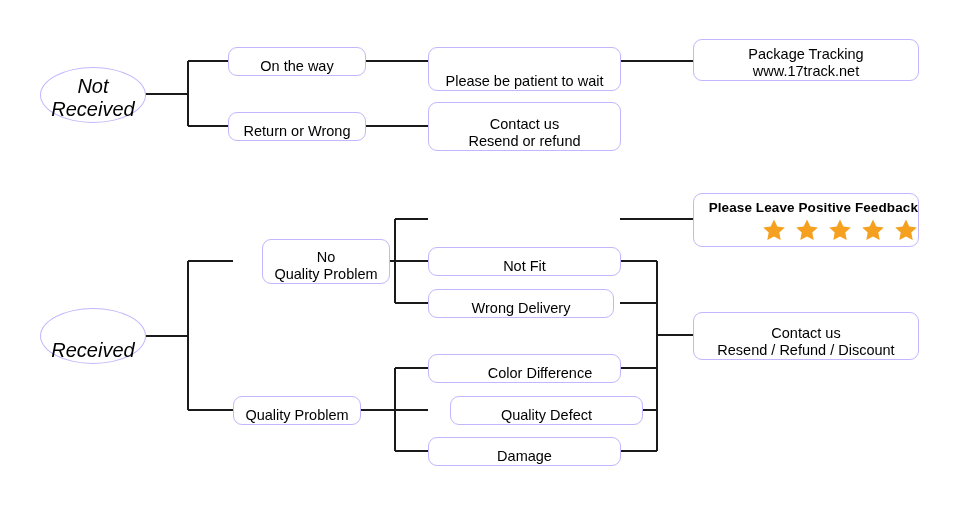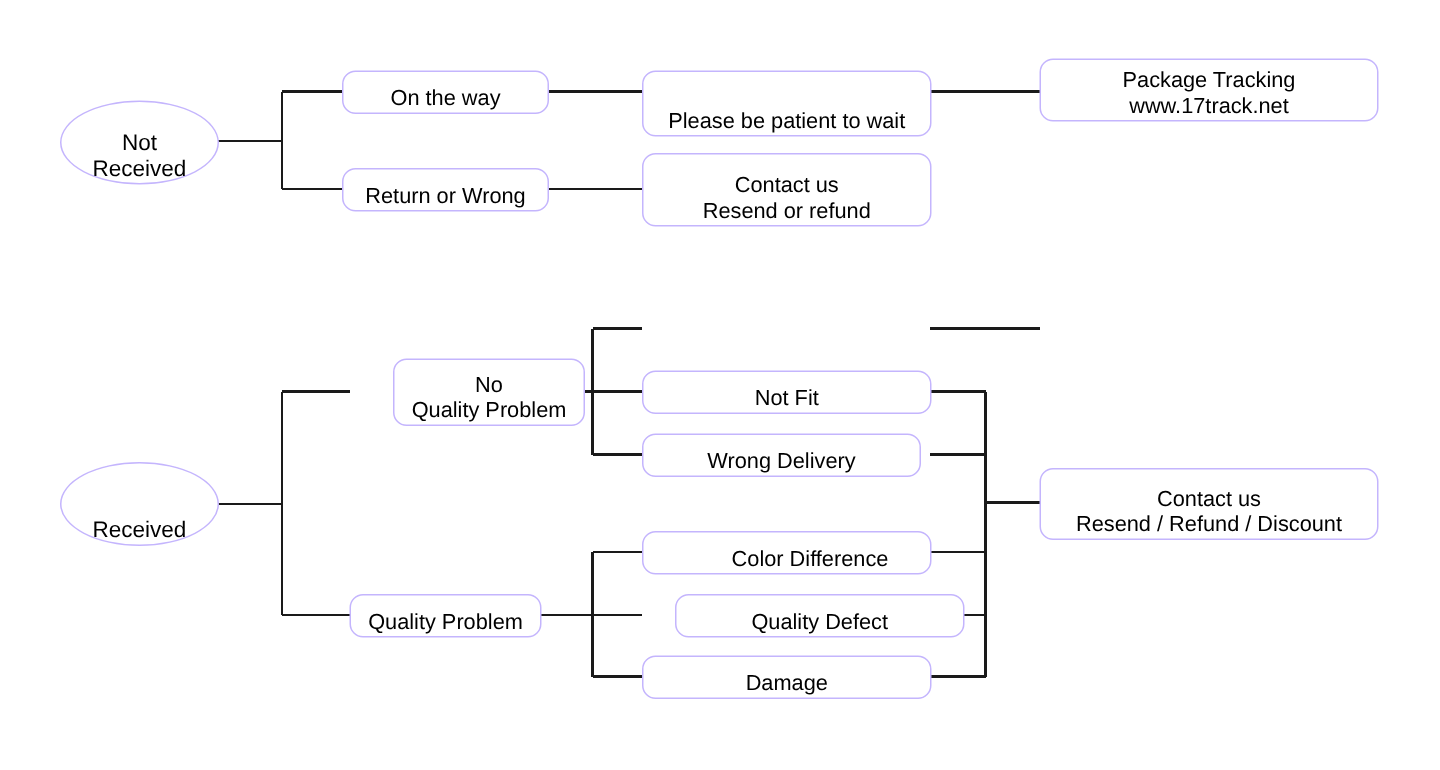--- a/index.html
+++ b/index.html
@@ -38,21 +38,21 @@
     color: #000000;
     line-height: 1.18;
     z-index: 2;
   }
   .rounded {
     border-radius: 9px;
   }
   .ellipse {
     border-radius: 50%;
   }
-  .n-lg   { font-size: 15px; }
+  .n-lg   { font-size: 20px; font-style: italic; }
   .n-md   { font-size: 14.5px; }
   .node .lines {
     display: block;
     white-space: pre-line;
   }
   
   .feedback {
     flex-direction: column;
     justify-content: center;
     gap: 2px;
@@ -186,19 +186,39 @@
   </div>
 
   <div class="node rounded n-md" style="left:428px; top:396px; width:193px; height:29px;margin-left:22px;">
     <span class="lines">Quality Defect</span>
   </div>
 
   <div class="node rounded n-md" style="left:428px; top:437px; width:193px; height:29px;">
     <span class="lines">Damage</span>
   </div>
 
+  <div class="node rounded feedback" style="left:693px; top:193px; width:226px; height:54px;">
+    <span class="fb-text">Please Leave Positive Feedback</span>
+    <span class="stars" id="star-row">
+        <svg viewBox="0 0 24 24" class="star">
+          <path d="M12 1.6 L15.3 8.4 L22.8 9.4 L17.3 14.6 L18.7 22 L12 18.4 L5.3 22 L6.7 14.6 L1.2 9.4 L8.7 8.4 Z" fill="#F5A01E"></path>
+        </svg>
+        <svg viewBox="0 0 24 24" class="star">
+          <path d="M12 1.6 L15.3 8.4 L22.8 9.4 L17.3 14.6 L18.7 22 L12 18.4 L5.3 22 L6.7 14.6 L1.2 9.4 L8.7 8.4 Z" fill="#F5A01E"></path>
+        </svg>
+        <svg viewBox="0 0 24 24" class="star">
+          <path d="M12 1.6 L15.3 8.4 L22.8 9.4 L17.3 14.6 L18.7 22 L12 18.4 L5.3 22 L6.7 14.6 L1.2 9.4 L8.7 8.4 Z" fill="#F5A01E"></path>
+        </svg>
+        <svg viewBox="0 0 24 24" class="star">
+          <path d="M12 1.6 L15.3 8.4 L22.8 9.4 L17.3 14.6 L18.7 22 L12 18.4 L5.3 22 L6.7 14.6 L1.2 9.4 L8.7 8.4 Z" fill="#F5A01E"></path>
+        </svg>
+        <svg viewBox="0 0 24 24" class="star">
+          <path d="M12 1.6 L15.3 8.4 L22.8 9.4 L17.3 14.6 L18.7 22 L12 18.4 L5.3 22 L6.7 14.6 L1.2 9.4 L8.7 8.4 Z" fill="#F5A01E"></path>
+        </svg>
+      </span>
+  </div>
 
   <div class="node rounded n-md" style="left:693px; top:312px; width:226px; height:48px;">
     <span class="lines">Contact us
 Resend / Refund / Discount</span>
   </div>
 
 </div>
 
 </body></html>

